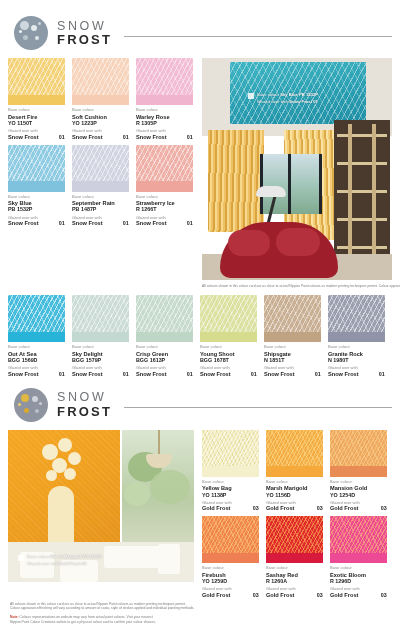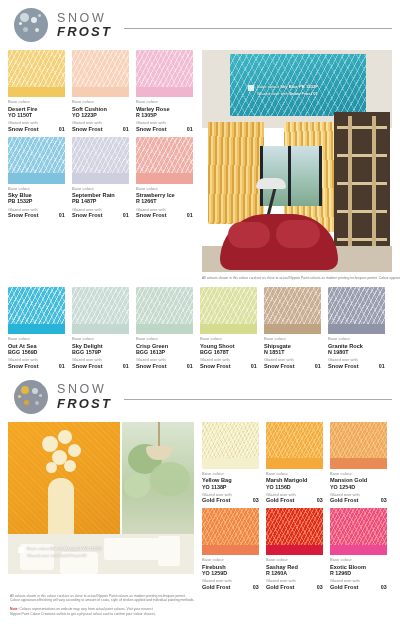--- a/index.html
+++ b/index.html
@@ -1,32 +1,32 @@
 <!DOCTYPE html>
 <html><head>
 <meta charset="utf-8">
 <style>
   html,body{margin:0;padding:0;}
   body{
     width:400px;height:637px;background:#ffffff;
     font-family:"Liberation Sans", sans-serif;
     color:#231f20;overflow:hidden;position:relative;
   }
-  .page{width:400px;height:637px;position:relative;box-sizing:border-box;padding:2px 8px 6px 8px;}
+  .page{width:400px;height:637px;position:relative;box-sizing:border-box;padding:10px 8px 6px 8px;}
 
   
   .sec-head{display:flex;align-items:center;gap:9px;margin:6px 0 8px 6px;}
   .badge{width:34px;height:34px;border-radius:50%;position:relative;overflow:hidden;flex:none;}
   .badge.snow{background:#8b9aa6;}
   .badge.gold{background:#8e95a0;}
   .badge .sp{position:absolute;border-radius:50%;}
   .title-wrap{display:flex;align-items:center;flex:1;}
   .titles{line-height:1.02;}
   .t1{font-size:12.5px;letter-spacing:2.6px;color:#6f7276;font-weight:400;}
-  .t2{font-size:13px;letter-spacing:2.2px;color:#2b2b2b;font-weight:700;margin-top:1px;font-style:italic;}
+  .t2{font-size:13px;letter-spacing:2.2px;color:#2b2b2b;font-weight:700;margin-top:1px;}
   .rule{flex:1;height:1px;background:#a9a9a9;margin-left:12px;margin-top:6px;}
 
   
   .snow-top{display:flex;gap:8px;}
   .snow-left{width:186px;}
   .snow-right{width:190px;position:relative;}
   .row{display:flex;gap:7px;}
   .row + .row{margin-top:6px;}
 
   

